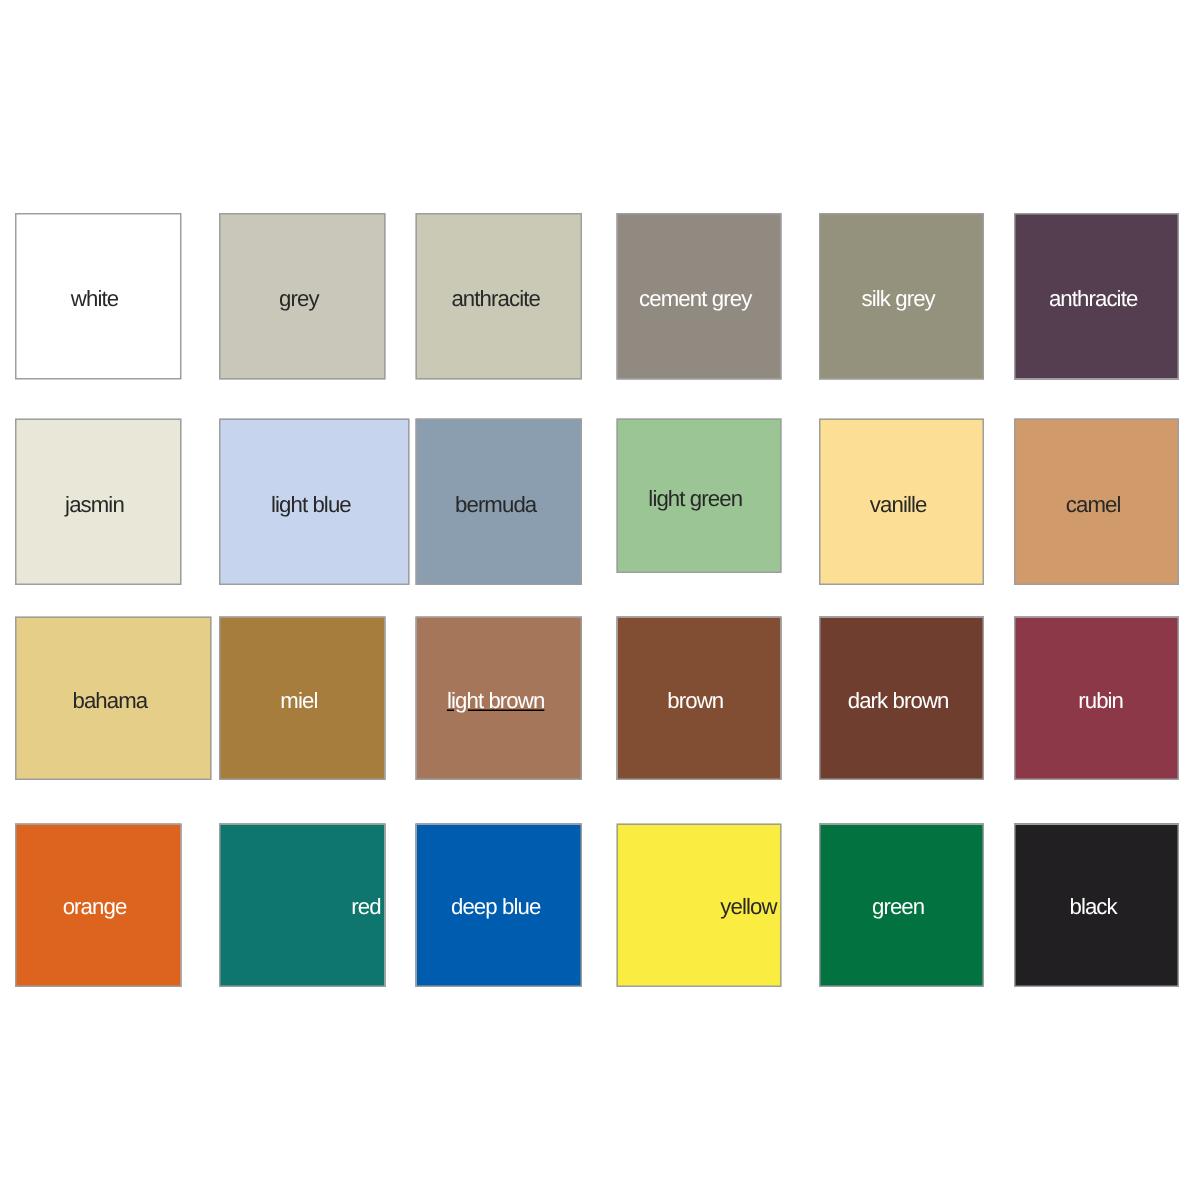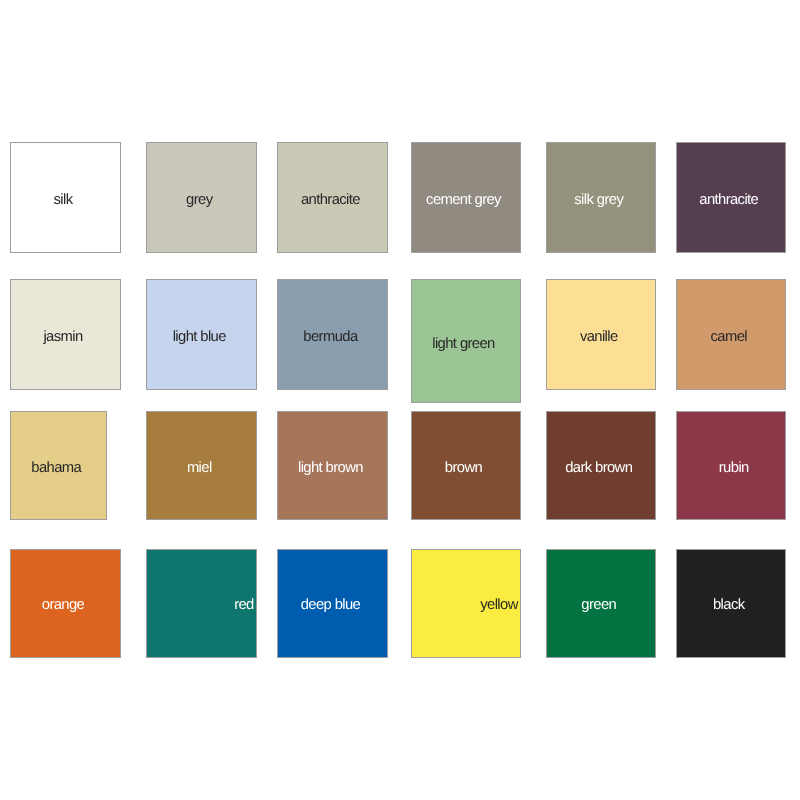--- a/index.html
+++ b/index.html
@@ -41,26 +41,26 @@
     left: -2.25px;
     will-change: opacity;
   }
   .r0c0 { left: 10px; top: 142.3px; width: 110.5px; height: 110.7px; }
   .r0c1 { left: 146px; top: 142.3px; width: 111px; height: 110.7px; }
   .r0c2 { left: 277.4px; top: 142.3px; width: 110.6px; height: 110.7px; }
   .r0c3 { left: 410.5px; top: 142.3px; width: 110.5px; height: 110.7px; }
   .r0c4 { left: 546px; top: 142.3px; width: 110px; height: 110.7px; }
   .r0c5 { left: 676px; top: 142.3px; width: 110px; height: 110.7px; }
   .r1c0 { left: 10px; top: 279.2px; width: 110.5px; height: 110.8px; }
-  .r1c1 { left: 146px; top: 279.2px; width: 111px; height: 110.8px; }
+  .r1c1 { left: 146px; top: 279.2px; width: 127px; height: 110.8px; }
   .r1c2 { left: 277.4px; top: 279.2px; width: 110.6px; height: 110.8px; }
-  .r1c3 { left: 410.5px; top: 279.2px; width: 110.5px; height: 124px; text-align: center; }
+  .r1c3 { left: 410.5px; top: 279.2px; width: 110.5px; height: 103px; text-align: center; }
   .r1c4 { left: 546px; top: 279.2px; width: 110px; height: 110.8px; }
   .r1c5 { left: 676px; top: 279.2px; width: 110px; height: 110.8px; }
-  .r2c0 { left: 10px; top: 410.7px; width: 97px; height: 109.6px; }
+  .r2c0 { left: 10px; top: 410.7px; width: 131px; height: 109.6px; }
   .r2c1 { left: 146px; top: 410.7px; width: 111px; height: 109.6px; }
   .r2c2 { left: 277.4px; top: 410.7px; width: 110.6px; height: 109.6px; }
   .r2c3 { left: 410.5px; top: 410.7px; width: 110.5px; height: 109.6px; }
   .r2c4 { left: 546px; top: 410.7px; width: 110px; height: 109.6px; }
   .r2c5 { left: 676px; top: 410.7px; width: 110px; height: 109.6px; padding-left: 10px; }
   .r3c0 { left: 10px; top: 548.7px; width: 110.5px; height: 109.1px; }
   .r3c1 { left: 146px; top: 548.7px; width: 111px; height: 109.1px; }
   .r3c2 { left: 277.4px; top: 548.7px; width: 110.6px; height: 109.1px; }
   .r3c3 { left: 410.5px; top: 548.7px; width: 110.5px; height: 109.1px; }
   .r3c4 { left: 546px; top: 548.7px; width: 110px; height: 109.1px; }
@@ -69,21 +69,21 @@
   .swatch-row:nth-of-type(2) .swatch-label { top: 2.89px; }
   .swatch-row:nth-of-type(3) .swatch-label { top: 2.69px; }
   .swatch-row:nth-of-type(4) .swatch-label { top: 2.16px; }
 </style>
 </head>
 <body>
 
 <div id="swatch-chart" style="background: rgb(255, 255, 255);">
   <div class="swatch-row">
     <div class="swatch r0c0" style="background: rgb(255, 255, 255); border-color: rgb(158, 158, 158);">
-      <span class="swatch-label" style="color: rgb(40, 40, 40);">silk</span>
+      <span class="swatch-label" style="color: rgb(40, 40, 40);">white</span>
     </div>
     <div class="swatch r0c1" style="background: rgb(201, 199, 185); border-color: rgb(158, 158, 158);">
       <span class="swatch-label" style="color: rgb(40, 40, 40);">grey</span>
     </div>
     <div class="swatch r0c2" style="background: rgb(201, 201, 181); border-color: rgb(158, 158, 158);">
       <span class="swatch-label" style="color: rgb(40, 40, 40);">anthracite</span>
     </div>
     <div class="swatch r0c3" style="background: rgb(145, 138, 128); border-color: rgb(158, 158, 158);">
       <span class="swatch-label" style="color: rgb(255, 255, 255);">cement grey</span>
     </div>
@@ -114,21 +114,21 @@
       <span class="swatch-label" style="color: rgb(40, 40, 40);">camel</span>
     </div>
   </div>
   <div class="swatch-row">
     <div class="swatch r2c0" style="background: rgb(229, 206, 136); border-color: rgb(158, 158, 158);">
       <span class="swatch-label" style="color: rgb(40, 40, 40);">bahama</span>
     </div>
     <div class="swatch r2c1" style="background: rgb(166, 125, 61); border-color: rgb(158, 158, 158);">
       <span class="swatch-label" style="color: rgb(255, 255, 255);">miel</span>
     </div>
-    <div class="swatch r2c2" style="background: rgb(166, 118, 91); border-color: rgb(158, 158, 158);">
+    <div class="swatch r2c2" style="background: rgb(166, 118, 91); border-color: rgb(158, 158, 158); text-decoration: underline;">
       <span class="swatch-label" style="color: rgb(255, 255, 255);">light brown</span>
     </div>
     <div class="swatch r2c3" style="background: rgb(130, 78, 51); border-color: rgb(158, 158, 158);">
       <span class="swatch-label" style="color: rgb(255, 255, 255);">brown</span>
     </div>
     <div class="swatch r2c4" style="background: rgb(111, 62, 47); border-color: rgb(158, 158, 158);">
       <span class="swatch-label" style="color: rgb(255, 255, 255);">dark brown</span>
     </div>
     <div class="swatch r2c5" style="background: rgb(140, 56, 72); border-color: rgb(158, 158, 158);">
       <span class="swatch-label" style="color: rgb(255, 255, 255);">rubin</span>

